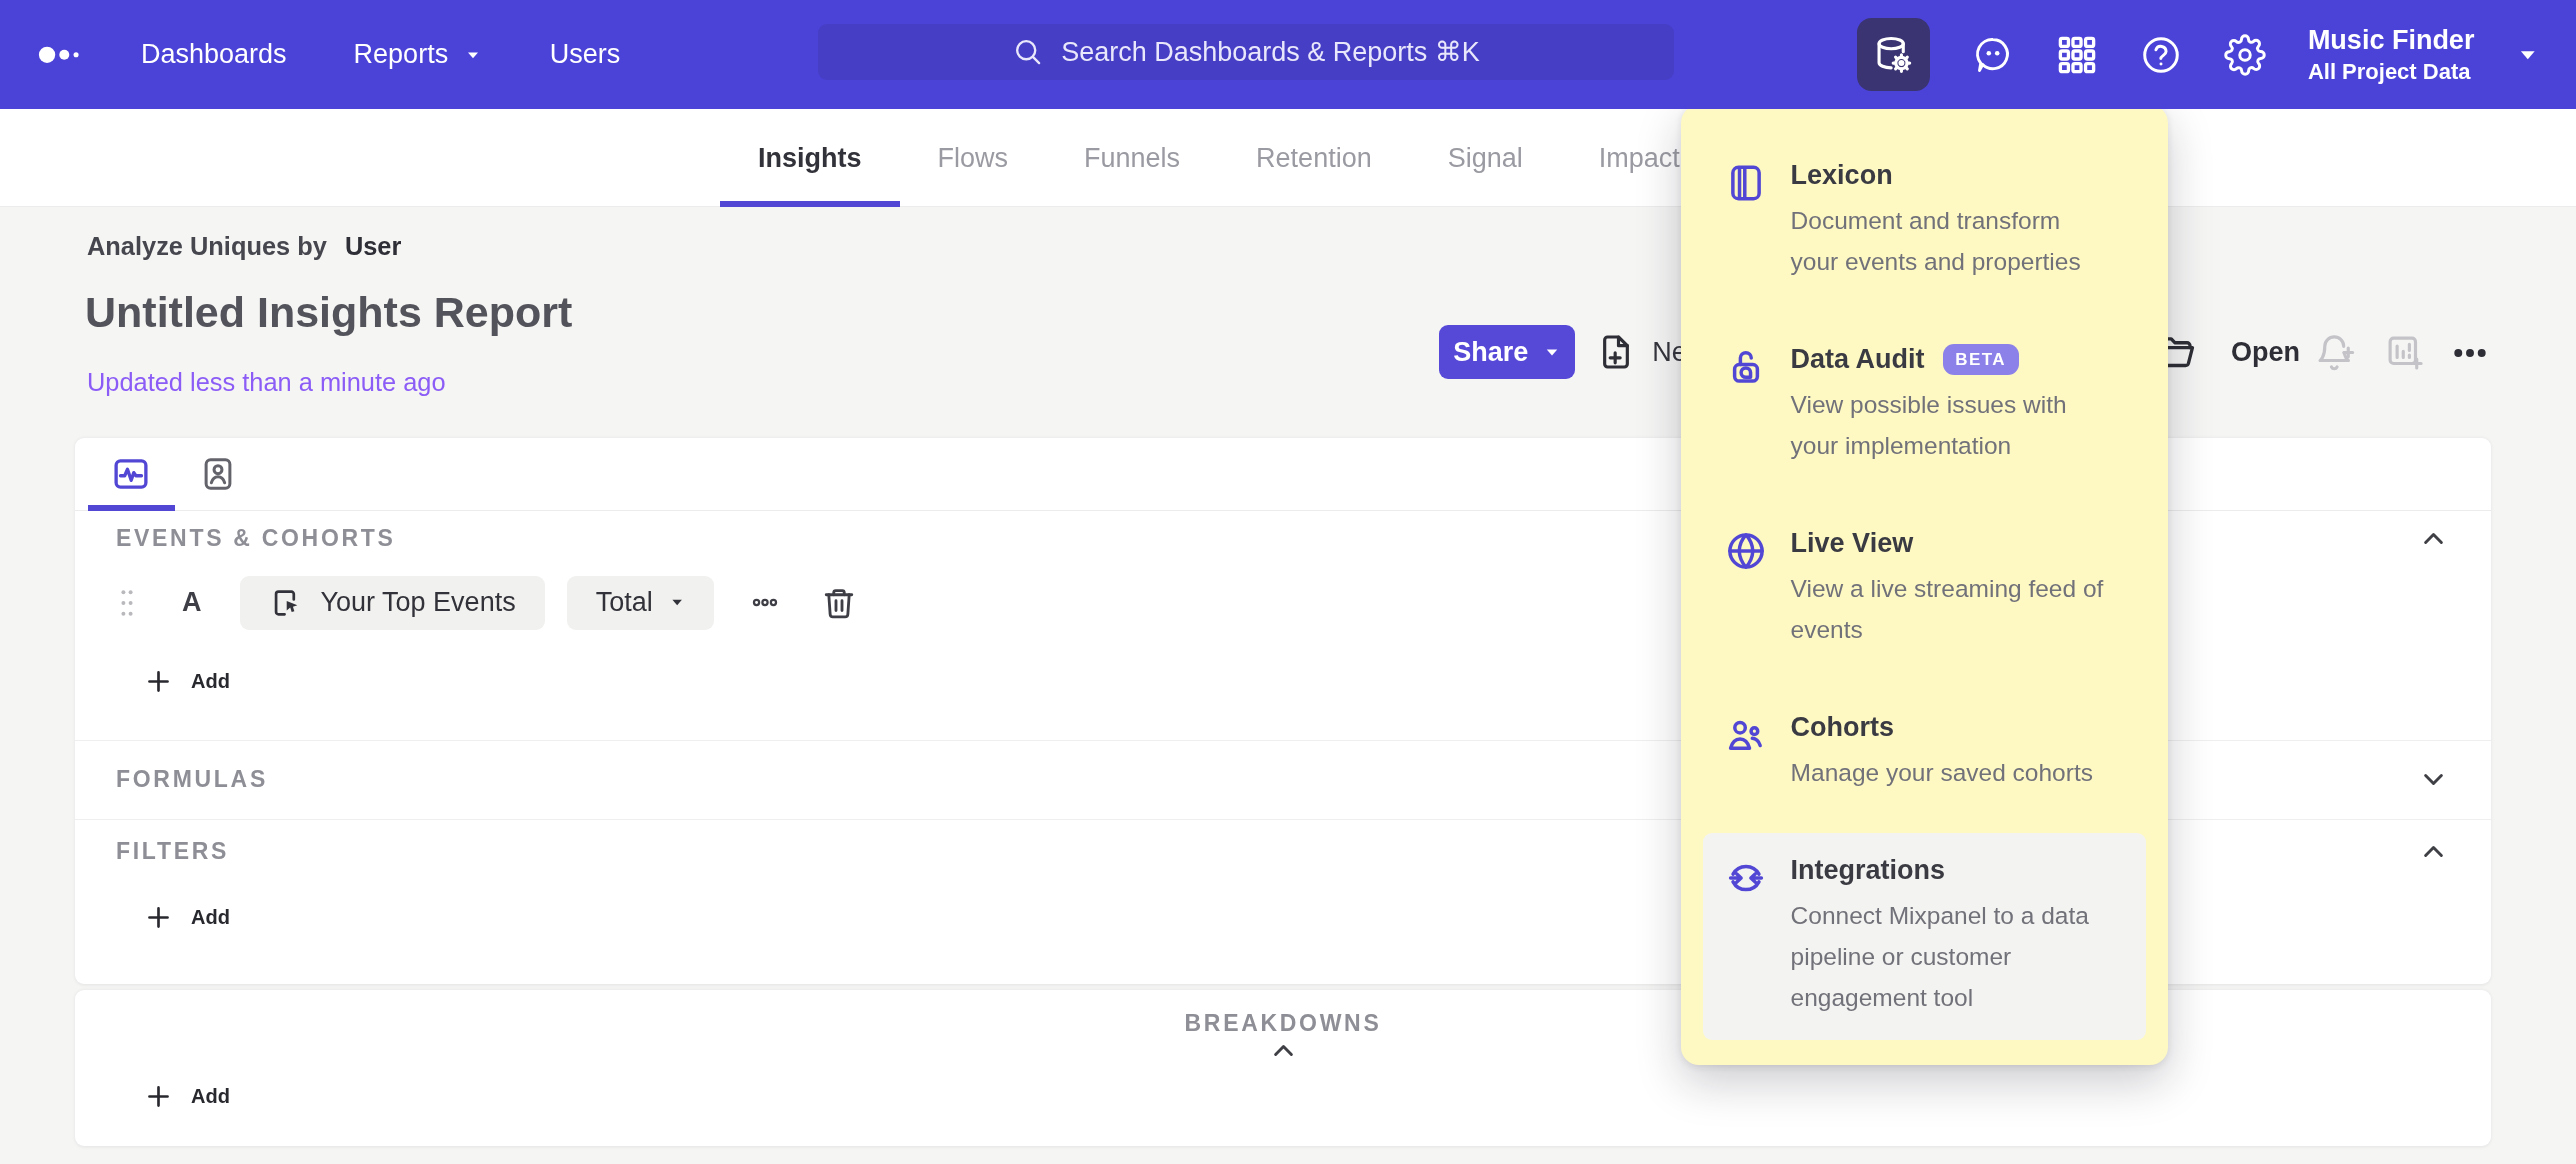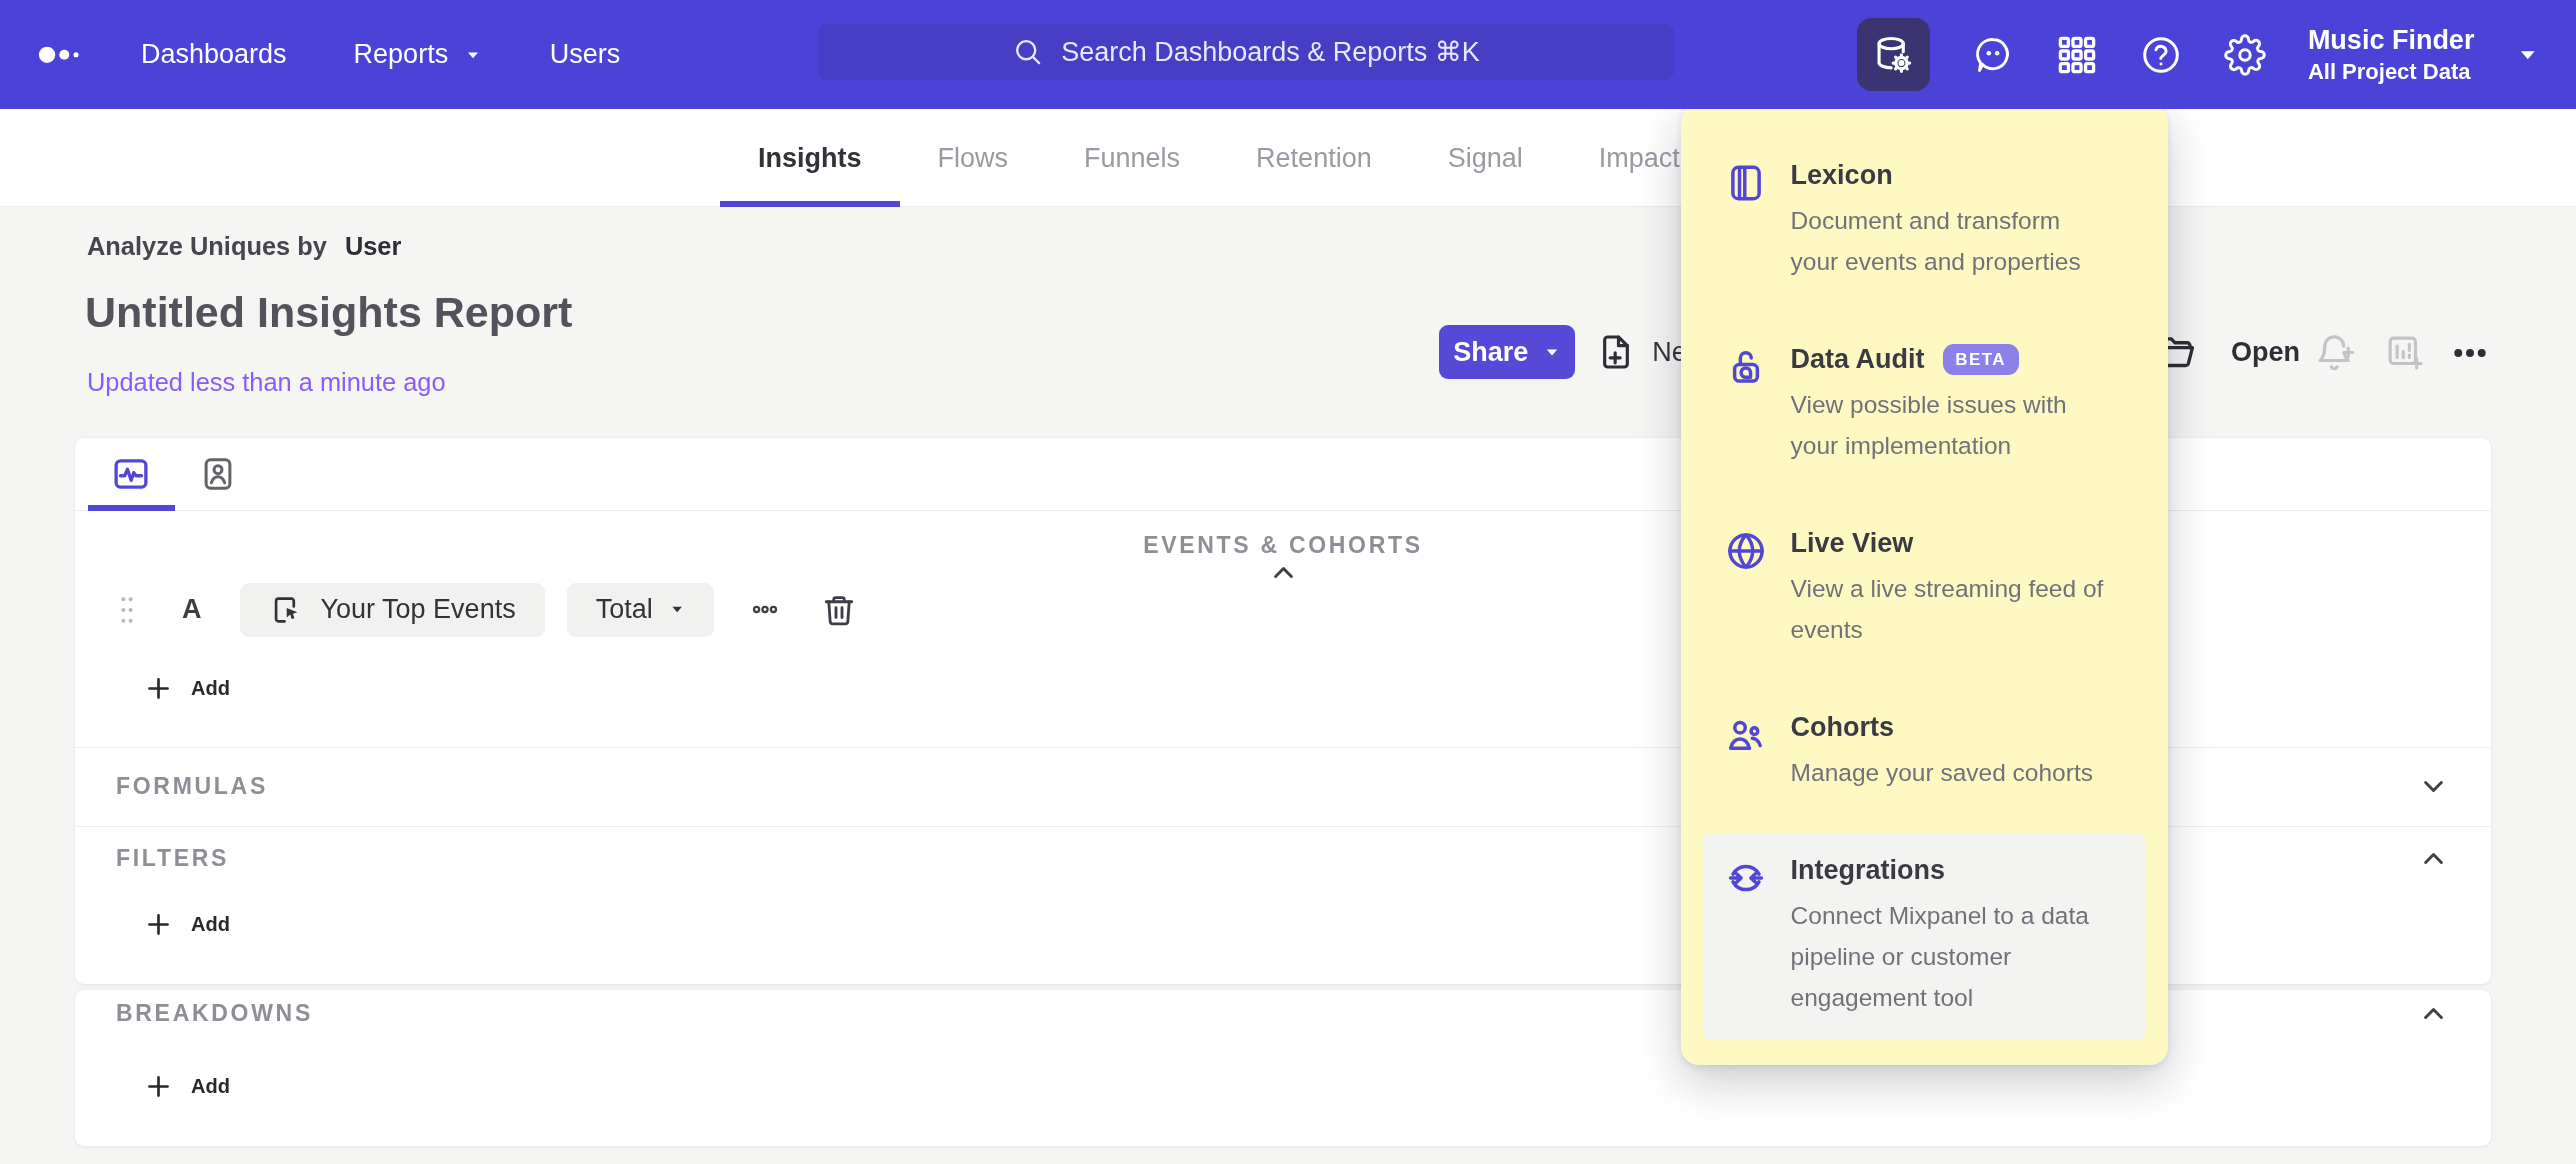--- a/index.html
+++ b/index.html
@@ -56,41 +56,41 @@
 
   .icontabs{ height:73px; border-bottom:0.9px solid #ECECEC; display:flex; padding-left:12.7px; }
   .icontab{ width:87px; display:flex; align-items:center; justify-content:center; position:relative; cursor:pointer; color:#63636B; }
   .icontab.active{ color:#5247D5; }
   .icontab.active::after{ content:''; position:absolute; left:0; right:0; bottom:-0.9px; height:6.3px; background:#5247D5; }
 
   .section-head{ display:flex; justify-content:space-between; align-items:center; padding:0 41px; height:27px; }
   .section-label{ font-size:23px; font-weight:700; letter-spacing:2.7px; color:#8E8E96; }
   .chev-btn{ width:33px; height:27px; color:#3F3F46; cursor:pointer; display:flex; align-items:center; justify-content:center; }
 
-  .ev-head{ margin-top:21px;flex-direction:column; }
+  .ev-head{ margin-top:14px; }
   .event-row{ display:flex; align-items:center; margin:23.6px 41px 0 41px; height:54px; }
   .drag{ width:22px; height:36px; color:#B9B9BD; cursor:grab; }
   .series-letter{ margin-left:44px; font-size:27px; font-weight:700; color:#3E3E46; }
   .pill{ height:54px; background:#F1F1EF; border-radius:9px; display:flex; align-items:center; gap:18px;
          padding:0 29px; font-size:27px; font-weight:500; color:#32323A; cursor:pointer; }
   .pill.event{ margin-left:38px; }
   .pill.metric{ margin-left:22px; gap:16.3px; }
   .row-dots{ margin-left:31px; width:40px; height:27px; color:#3E3E46; cursor:pointer; }
   .trash{ margin-left:36px; width:36px; height:38px; color:#3E3E46; cursor:pointer; }
 
   .add-row{ display:flex; align-items:center; gap:18px; margin:33px 0 0 69px; height:38px;
             font-size:20px; font-weight:600; color:#28282F; cursor:pointer; }
   .ev-add{ margin-bottom:39px; }
 
   .mini-section{ height:80px; display:flex; align-items:center; justify-content:space-between;
                  padding:0 41px; border-top:0.9px solid #EFEFEF; }
   .mini-section.bordered-bottom{ border-bottom:0.9px solid #EFEFEF; }
   .filters-head{ margin-top:18px; }
   .filters-add{ margin-top:34px; }
-  .bd-head{ margin-top:10px; }
+  .bd-head{ margin-top:20px;flex-direction:column; }
   .bd-add{ margin-top:40px; }
 
   
   .menu{ position:absolute; left:1681px; top:105px; width:487px; background:#fef9c3; border-radius:18px;
          box-shadow:0 16.3px 45px rgba(25,25,40,.22), 0 1.8px 7.3px rgba(25,25,40,.10); padding:33px 22px 25.4px; z-index:50; }
   .menu-item{ display:flex; gap:23.6px; padding:22px 22px; border-radius:9px; cursor:pointer; }
   .menu-item + .menu-item{ margin-top:18px; }
   .menu-item.active{ background:#F3F3F1; }
   .menu-icon{ width:42px; height:42px; color:#5247D5; flex-shrink:0; margin-top:1.8px; }
   .menu-title{ font-size:27px; font-weight:700; color:#3A3A42; display:flex; align-items:center; gap:18px; }

